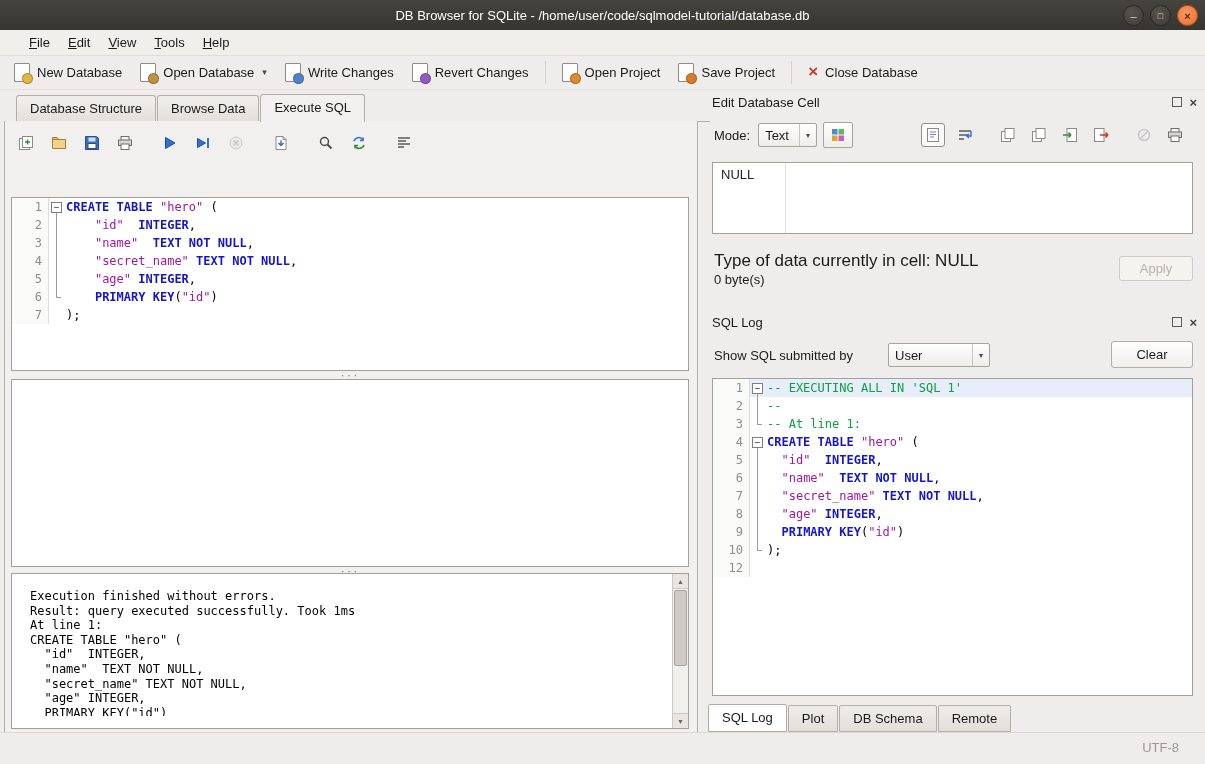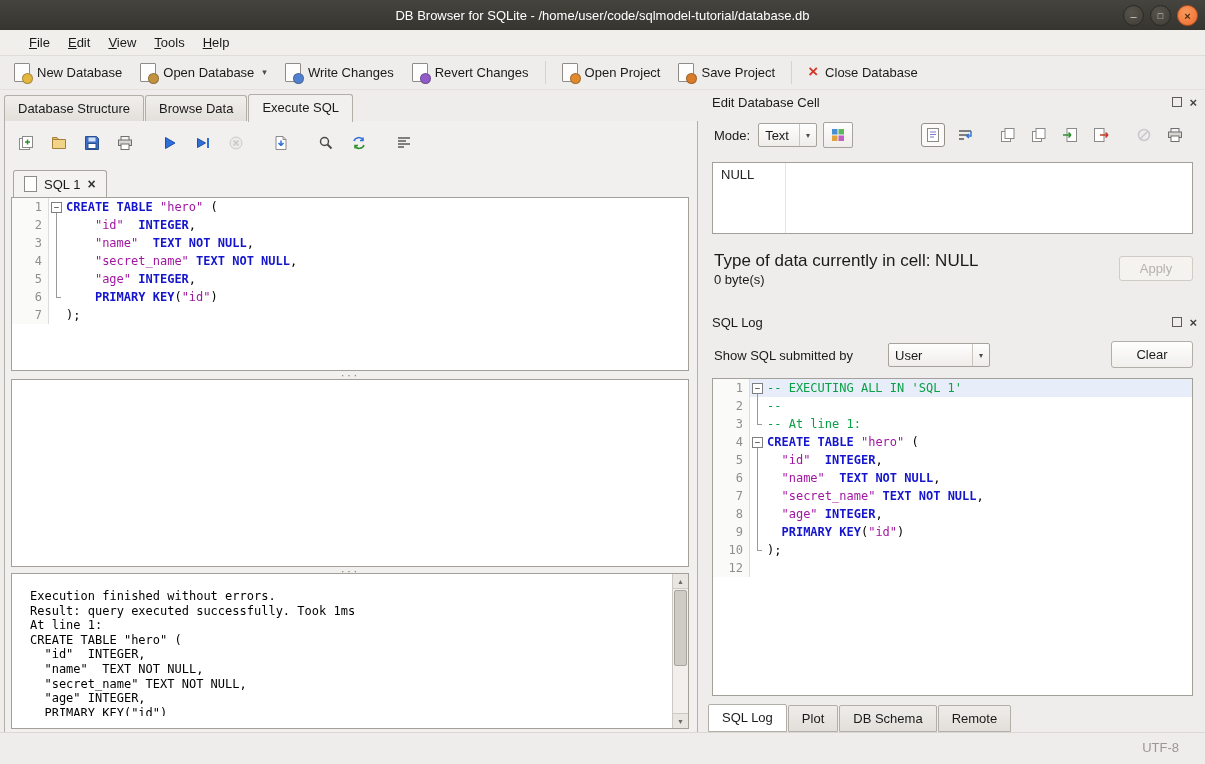--- a/index.html
+++ b/index.html
@@ -24,21 +24,21 @@
   .tbtn{display:flex;align-items:center;gap:7px;padding:4px 9px;border-radius:3px;white-space:nowrap}
   .tbtn.disabled{color:#b3b0ab}
   .tsep{width:1px;height:23px;background:#d6d2cc;margin:0 7px;flex:none}
   .pd{width:14px;height:17px;background:#fdfdfd;border:1px solid #8f8b86;border-radius:1px;position:relative;display:inline-block;flex:none}
   .pd::after{content:"";position:absolute;right:-4px;bottom:-3px;width:9px;height:9px;border-radius:50%;
     background:var(--acc,#999);border:1px solid rgba(60,50,40,.35)}
   .tbtn.disabled .pd{opacity:.55}
   .xic{color:#d03a2a;font-weight:bold;font-size:17px;line-height:16px}
   .darr{font-size:9px;color:#4a4a4a;margin-left:1px}
   
-  .main-tab-bar{position:absolute;top:90px;left:4px;width:694px;height:31px;display:flex;align-items:flex-end;border-bottom:1px solid #b2aea8}
+  .main-tab-bar{position:absolute;top:90px;left:16px;width:694px;height:31px;display:flex;align-items:flex-end;border-bottom:1px solid #b2aea8}
   .tab{padding:5px 13px;margin-right:1px;border:1px solid #b2aea8;border-bottom:none;border-radius:3px 3px 0 0;
     background:linear-gradient(#f1efec,#e3e0db);position:relative}
   .tab.active{background:#f2f0ee;z-index:3;margin-bottom:-1px;padding-bottom:7px}
   
   .left-panel{position:absolute;left:4px;top:121px;width:694px;height:612px;background:#f2f0ee;
     border:1px solid #b2aea8;border-top:none;box-sizing:border-box}
   .sql-toolbar{position:absolute;top:0;left:0;right:0;height:44px;display:flex;align-items:center;padding-left:10px}
   .sicon{width:22px;height:22px;display:flex;align-items:center;justify-content:center;margin-right:11px;border-radius:3px}
   .sicon.dis{opacity:.45}
   .sicon.sel{border:1px solid #938f89;background:#fbfaf9}
@@ -312,27 +312,20 @@
           <use href="#s-replace"></use>
         </svg>
       </span>
       <span class="igap"></span>
       <span class="sicon">
         <svg class="icon">
           <use href="#s-format"></use>
         </svg>
       </span>
     </div>
-  <div class="sql-tabbar">
-    <div class="sql-tab">
-      <span class="minidoc"></span>
-      <span>SQL 1</span>
-      <span class="closex"></span>
-    </div>
-  </div>
   <div class="codebox editor-box">
       <div class="code-row"><span class="ln">1</span><span class="fold fo"></span><span class="cl"><span class="tk-k">CREATE TABLE</span><span class="tk-p"> </span><span class="tk-i">"hero"</span><span class="tk-p"> (</span></span></div>
       <div class="code-row"><span class="ln">2</span><span class="fold fl"></span><span class="cl"><span class="tk-p">    </span><span class="tk-i">"id"</span><span class="tk-p">  </span><span class="tk-k">INTEGER</span><span class="tk-p">,</span></span></div>
       <div class="code-row"><span class="ln">3</span><span class="fold fl"></span><span class="cl"><span class="tk-p">    </span><span class="tk-i">"name"</span><span class="tk-p">  </span><span class="tk-k">TEXT NOT NULL</span><span class="tk-p">,</span></span></div>
       <div class="code-row"><span class="ln">4</span><span class="fold fl"></span><span class="cl"><span class="tk-p">    </span><span class="tk-i">"secret_name"</span><span class="tk-p"> </span><span class="tk-k">TEXT NOT NULL</span><span class="tk-p">,</span></span></div>
       <div class="code-row"><span class="ln">5</span><span class="fold fl"></span><span class="cl"><span class="tk-p">    </span><span class="tk-i">"age"</span><span class="tk-p"> </span><span class="tk-k">INTEGER</span><span class="tk-p">,</span></span></div>
       <div class="code-row"><span class="ln">6</span><span class="fold fe"></span><span class="cl"><span class="tk-p">    </span><span class="tk-k">PRIMARY KEY</span><span class="tk-p">(</span><span class="tk-i">"id"</span><span class="tk-p">)</span></span></div>
       <div class="code-row"><span class="ln">7</span><span class="fold"></span><span class="cl"><span class="tk-p">);</span></span></div>
     </div>
   <div class="splitter" style="top:250px"></div>

